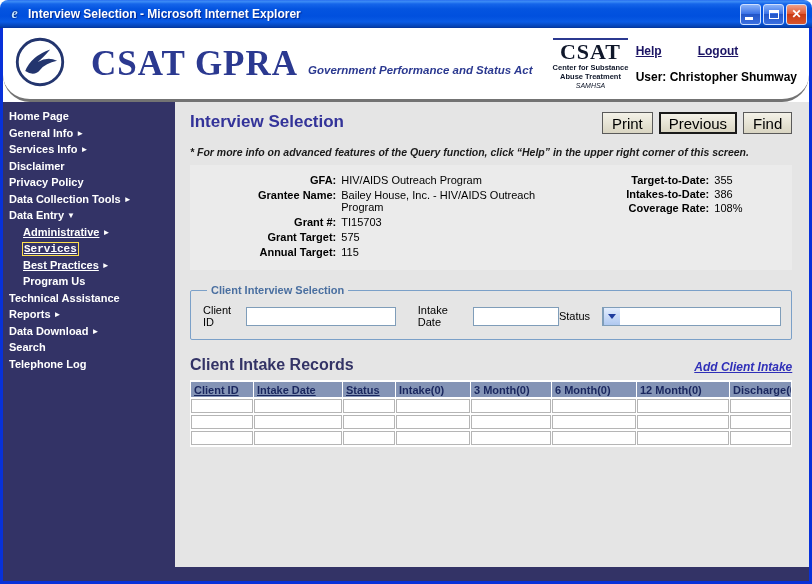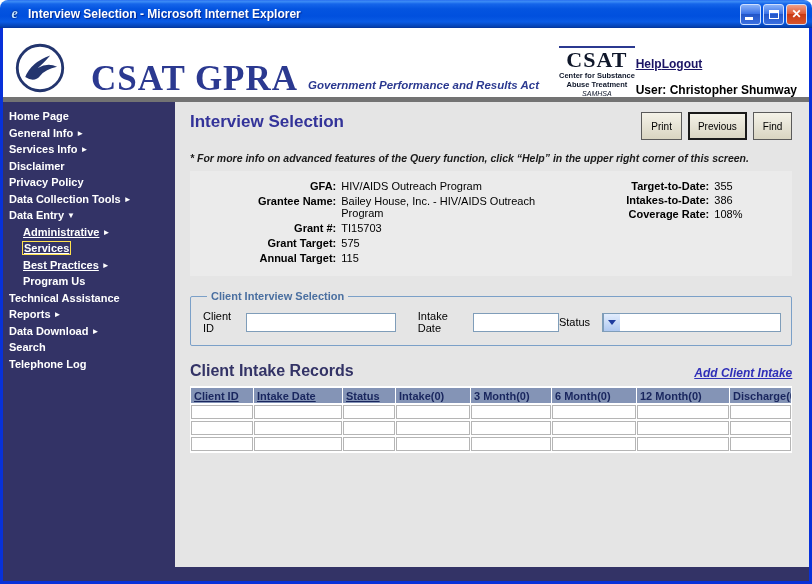--- a/index.html
+++ b/index.html
@@ -32,51 +32,51 @@
   }
   .win-btn.close { background:linear-gradient(180deg,#f0a088 0%,#e05a35 45%,#c93a14 50%,#d9552c 100%); }
   .glyph-min { position:absolute; left:4px; bottom:4px; width:8px; height:3px; background:#fff; }
   .glyph-max { position:absolute; left:5px; top:5px; width:10px; height:9px; border:1px solid #fff; border-top:3px solid #fff; }
   .glyph-close { font-size:12px; line-height:19px; }
 
   
   .frame { flex:1; border:3px solid #0831d9; border-top:none; display:flex; flex-direction:column; background:#fff; overflow:hidden; }
 
   
-  .app-header { height:74px; background:#fff; border-bottom:5px solid #737373; display:flex; align-items:flex-end; flex:none; }
+  .app-header { height:74px; background:#fff; border-bottom:3px solid #737373; display:flex; align-items:center; flex:none;border-radius:27px; }
   .hhs-logo { margin-left:12px; flex:none; }
   .brand { display:flex; align-items:flex-end; margin-left:26px; flex:none; }
   .brand-title { font-family:"Liberation Serif", serif; font-weight:bold; font-size:35px; line-height:36px; color:#2b3990; letter-spacing:1px; }
   .brand-tagline { font-style:italic; font-weight:bold; font-size:11.5px; color:#2b3990; margin:0 0 6px 10px; white-space:nowrap; }
   .csat-block { margin-left:20px; text-align:center; color:#0f172a; flex:none; line-height:1; }
   .csat-name { font-family:"Liberation Serif", serif; font-weight:bold; font-size:22px; letter-spacing:1px; display:block; border-top:2px solid #2b3990; padding-top:1px; }
   .csat-sub { font-size:7.5px; font-weight:bold; display:block; margin-top:1px; }
   .csat-samhsa { font-size:7px; font-style:italic; display:block; margin-top:2px; }
   .header-right { margin-left:auto; margin-right:12px; flex:none; }
-  .links-row { display:flex; justify-content:flex-start; }
+  .links-row { display:flex; gap:36px; justify-content:flex-start; }
   .hdr-link { color:#1b1464; font-weight:bold; font-size:12px; text-decoration:underline; cursor:pointer; }
   .user-line { margin-top:12px; font-weight:bold; font-size:12px; color:#000; white-space:nowrap; }
 
   
   .body-row { flex:1; display:flex; min-height:0; }
 
   .sidebar { width:172px; background:#333366; color:#fff; padding-top:7px; flex:none; }
   .nav-item { font-size:11px; font-weight:bold; padding:1px 2px 1px 6px; line-height:12.5px; cursor:pointer; white-space:nowrap; }
   .nav-item.sub { padding-left:20px; }
   .nav-item.underline .nav-label { text-decoration:underline; }
-  .nav-item.selected .nav-label { outline:1px solid #ffe14d; padding:0 1px; }
+  .nav-item.selected .nav-label { outline:1px solid #ffe14d; padding:0 1px;font-family:Liberation Mono, monospace; }
   .nav-arrow { font-size:8px; margin-left:3px; position:relative; top:-1px; }
 
   .main { flex:1; background:#e5e5e5; padding:10px 17px 0 15px; display:flex; flex-direction:column; }
 
   .main-top { display:flex; align-items:flex-start; }
   .page-title { font-size:17px; font-weight:bold; color:#333399; }
   .toolbar { margin-left:auto; display:flex; gap:6px; }
   .xp-btn {
-    font-size:10px; font-family:"Liberation Sans",sans-serif; padding:2px 9px; height:28px;
+    font-size:15px; font-family:"Liberation Sans",sans-serif; padding:2px 9px; height:22px;
     background:linear-gradient(180deg,#f4f2e8,#d9d5c2); border:1px solid #5a5a5a; cursor:pointer; color:#000;
   }
   .xp-btn.default { border:2px solid #1a1a1a; padding:1px 8px; }
 
   .note { margin-top:12px; font-size:10.5px; font-weight:bold; font-style:italic; color:#1a1a1a; }
 
   .info-panel { margin-top:7px; background:#ebebeb; padding:9px 8px 12px 6px; display:flex;justify-content:flex-end; }
   .info-grid { display:grid; grid-template-columns:88px 196px; column-gap:5px; row-gap:3px; font-size:11px; }
   .info-grid.right { grid-template-columns:96px 70px; margin-left:76px; row-gap:2px; align-content:start; }
   .info-label { font-weight:bold; text-align:right; color:#000; }
@@ -127,21 +127,21 @@
 
     <div class="app-header">
       <span class="hhs-logo">
         <svg viewBox="0 0 44 44" width="50" height="50">
           <circle cx="22" cy="22" r="20" fill="none" stroke="#23356e" stroke-width="2.5"></circle>
           <path d="M9 30 Q14 17 31 11 Q24 19 20 22 Q29 17 37 21 Q27 23 22 29 Q17 35 9 30 Z" fill="#23356e"></path>
         </svg>
       </span>
       <div class="brand">
         <span class="brand-title">CSAT GPRA</span>
-        <span class="brand-tagline">Government Performance and Results Act</span>
+        <span class="brand-tagline">Government Performance and Status Act</span>
       </div>
       <div class="csat-block">
         <span class="csat-name">CSAT</span>
         <span class="csat-sub">Center for Substance</span>
         <span class="csat-sub">Abuse Treatment</span>
         <span class="csat-samhsa">SAMHSA</span>
       </div>
       <div class="header-right">
         <div class="links-row">
           <a class="hdr-link">Help</a>

